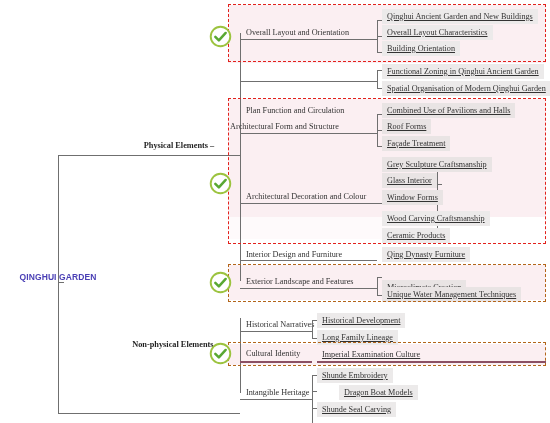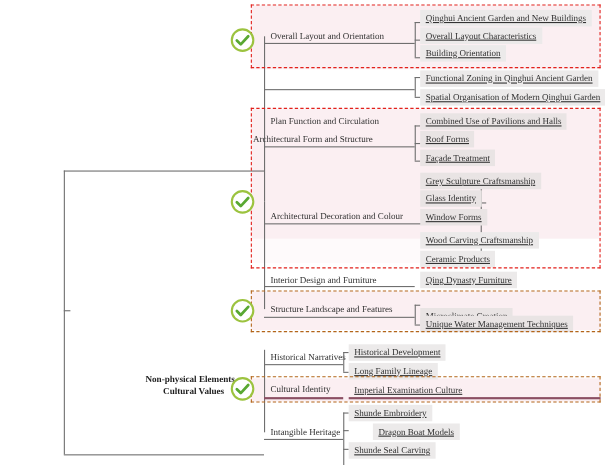--- a/index.html
+++ b/index.html
@@ -80,27 +80,28 @@
 
 <div class="abs ln lnh" style="left:58px;top:413px;width:182px;"></div>
 
 <div class="abs ln lnv" style="left:240px;top:33px;height:150px;"></div>
 
 <div class="abs ln lnv" style="left:240px;top:318px;height:75px;"></div>
 
 <div class="abs ln lnv" style="left:240px;top:183px;height:98px;"></div>
 
 <div class="abs cat-label" id="cat-physical">
+  <div>Physical Elements –</div>
 </div>
 <div class="abs cat-label" id="cat-nonphysical">
   <div>Non-physical Elements –</div>
-  <div>Cultural Values</div>
 </div>
 
 <div class="abs" id="root-label">
+  <div>QINGHUI GARDEN</div>
 </div>
 
 <div class="abs node2" style="left:242px;top:26px;">Overall Layout and Orientation</div>
 <div class="abs ln lnh" style="left:240px;top:39px;width:137px;"></div>
 <div class="abs ln lnv" style="left:377px;top:20px;height:32px;"></div>
 <div class="abs ln lnh" style="left:377px;top:20px;width:5px;"></div>
 <div class="abs ln lnh" style="left:377px;top:36px;width:5px;"></div>
 <div class="abs ln lnh" style="left:377px;top:52px;width:5px;"></div>
 
 <div class="abs leaf" style="left:382px;top:9px;">Qinghui Ancient Garden and New Buildings</div>
@@ -139,39 +140,39 @@
 <div class="abs node2" style="left:242px;top:190px;">Architectural Decoration and Colour</div>
 <div class="abs ln lnh" style="left:240px;top:203px;width:197px;"></div>
 <div class="abs ln lnv" style="left:437px;top:168px;height:64px;"></div>
 <div class="abs ln lnh" style="left:437px;top:168px;width:5px;"></div>
 <div class="abs ln lnh" style="left:437px;top:184px;width:5px;"></div>
 <div class="abs ln lnh" style="left:437px;top:200px;width:5px;"></div>
 <div class="abs ln lnh" style="left:437px;top:216px;width:5px;"></div>
 <div class="abs ln lnh" style="left:437px;top:232px;width:5px;"></div>
 
 <div class="abs leaf on-pink" style="left:382px;top:157px;">Grey Sculpture Craftsmanship</div>
-<div class="abs leaf on-pink" style="left:382px;top:173px;">Glass Identity</div>
+<div class="abs leaf on-pink" style="left:382px;top:173px;">Glass Interior</div>
 <div class="abs leaf on-pink" style="left:382px;top:190px;">Window Forms</div>
 <div class="abs leaf" style="left:382px;top:211px;">Wood Carving Craftsmanship</div>
 <div class="abs leaf" style="left:382px;top:228px;">Ceramic Products</div>
 
 <div class="abs dash-red" style="left:228px;top:98px;width:316px;height:144px;"></div>
 
 <div class="abs check" style="left:209px;top:172px;">
   <svg viewBox="0 0 24 24" aria-hidden="true">
     <circle cx="12" cy="12" r="10.2" fill="#ffffff" stroke="#9cc33f" stroke-width="2"></circle>
     <path d="M6.6 12.3 L10.3 16 L17.4 8.3" fill="none" stroke="#59a832" stroke-width="2.6" stroke-linecap="round" stroke-linejoin="round"></path>
   </svg>
 </div>
 
 <div class="abs node2" style="left:242px;top:248px;">Interior Design and Furniture</div>
 <div class="abs ln lnh" style="left:240px;top:260px;width:137px;"></div>
 <div class="abs leaf" style="left:382px;top:247px;">Qing Dynasty Furniture</div>
 
-<div class="abs node2" style="left:242px;top:275px;">Structure Landscape and Features</div>
+<div class="abs node2" style="left:242px;top:275px;">Exterior Landscape and Features</div>
 <div class="abs ln lnh" style="left:240px;top:288px;width:137px;"></div>
 <div class="abs ln lnv" style="left:377px;top:277px;height:18px;"></div>
 <div class="abs ln lnh" style="left:377px;top:277px;width:5px;"></div>
 <div class="abs ln lnh" style="left:377px;top:295px;width:5px;"></div>
 
 <div class="abs leaf on-pink" style="left:382px;top:280px;">Microclimate Creation</div>
 <div class="abs leaf on-pink" style="left:382px;top:287px;">Unique Water Management Techniques</div>
 
 <div class="abs dash-brown" style="left:228px;top:264px;width:316px;height:36px;"></div>
 

